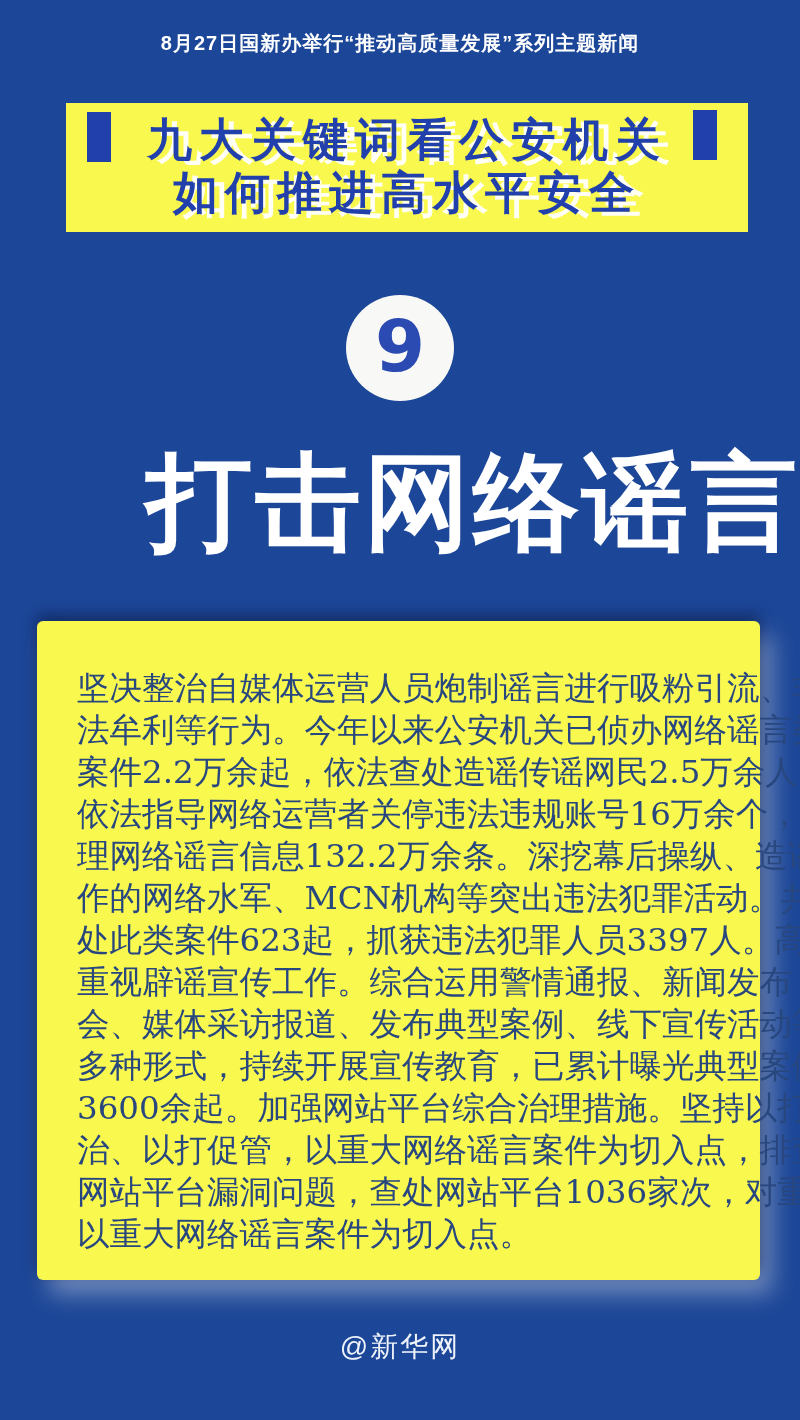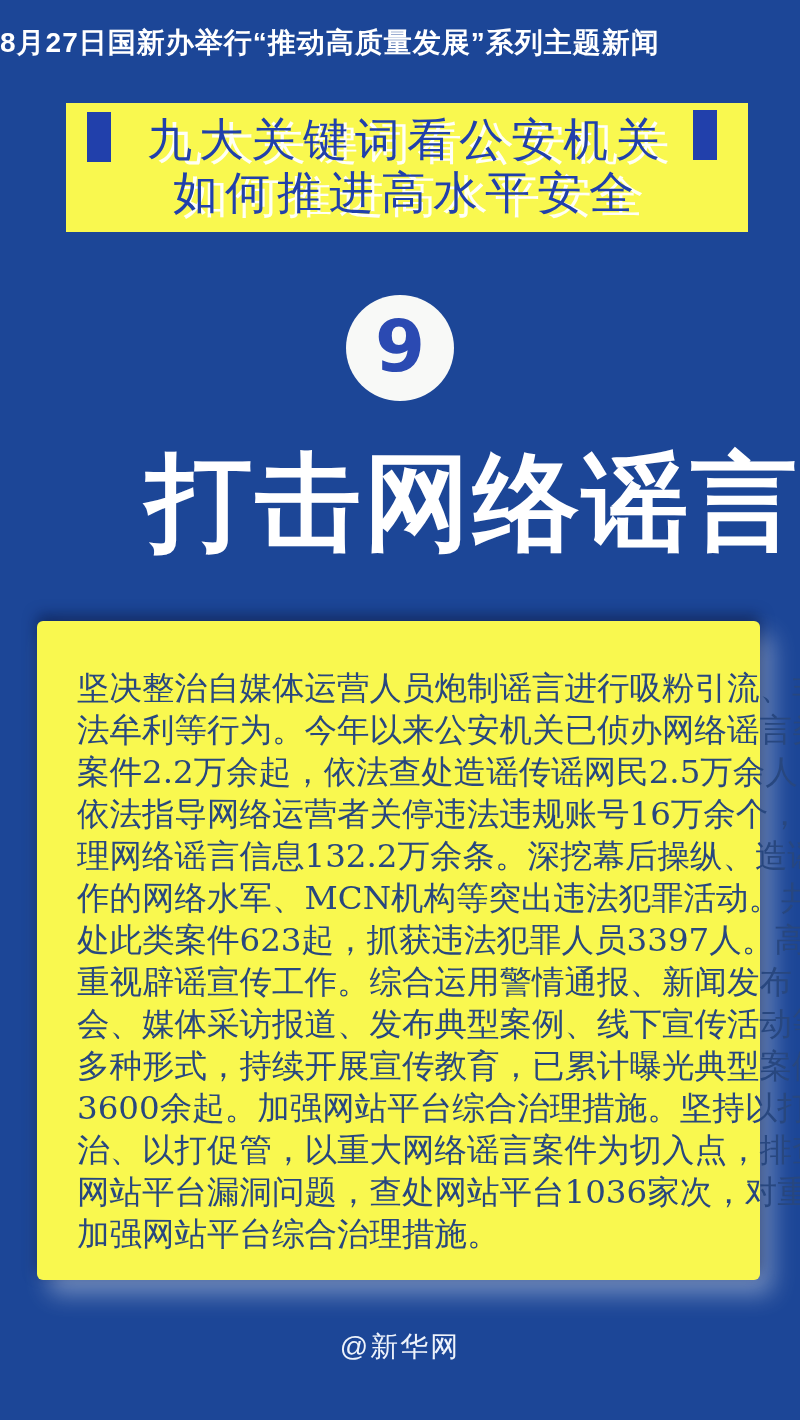--- a/index.html
+++ b/index.html
@@ -16,39 +16,39 @@
   body{
     width:800px;height:1420px;
     background:var(--bg);
     overflow:hidden;
     font-family:"Liberation Sans","DejaVu Sans",sans-serif;
     position:relative;
   }
   
   .header{
     padding-top:24px;
-    text-align:left;
+    text-align:center;
     color:var(--white);
-    font-size:28px;
+    font-size:20px;
     font-weight:600;
     line-height:38px;
     letter-spacing:1px;
   }
   
   .banner{
     position:relative;
     margin:41px auto 0 66px;
     width:682px;height:129px;
     background:var(--yellow);
     text-align:center;
     padding-top:10px;
   }
   .banner-line{
     color:var(--banner-blue);
-    font-weight:400;
+    font-weight:700;
     font-size:45px;
     line-height:53px;
     letter-spacing:7px;
     text-shadow:10px 4px 0 rgba(255,255,255,.95);
     white-space:nowrap;
   }
   .bar{
     position:absolute;
     width:24px;height:50px;
     background:var(--banner-blue);
@@ -140,16 +140,16 @@
   <div class="card-line">依法指导网络运营者关停违法违规账号16万余个，清</div>
   <div class="card-line">理网络谣言信息132.2万余条。深挖幕后操纵、造谣炒</div>
   <div class="card-line">作的网络水军、MCN机构等突出违法犯罪活动。共查</div>
   <div class="card-line">处此类案件623起，抓获违法犯罪人员3397人。高度</div>
   <div class="card-line">重视辟谣宣传工作。综合运用警情通报、新闻发布</div>
   <div class="card-line">会、媒体采访报道、发布典型案例、线下宣传活动等</div>
   <div class="card-line">多种形式，持续开展宣传教育，已累计曝光典型案例</div>
   <div class="card-line">3600余起。加强网站平台综合治理措施。坚持以打促</div>
   <div class="card-line">治、以打促管，以重大网络谣言案件为切入点，排查</div>
   <div class="card-line">网站平台漏洞问题，查处网站平台1036家次，对重点</div>
-  <div class="card-line last">加强网站平台综合治理措施。</div>
+  <div class="card-line last">以重大网络谣言案件为切入点。</div>
 </div>
 
 <div class="footer">@新华网</div>
 
 </body></html>

